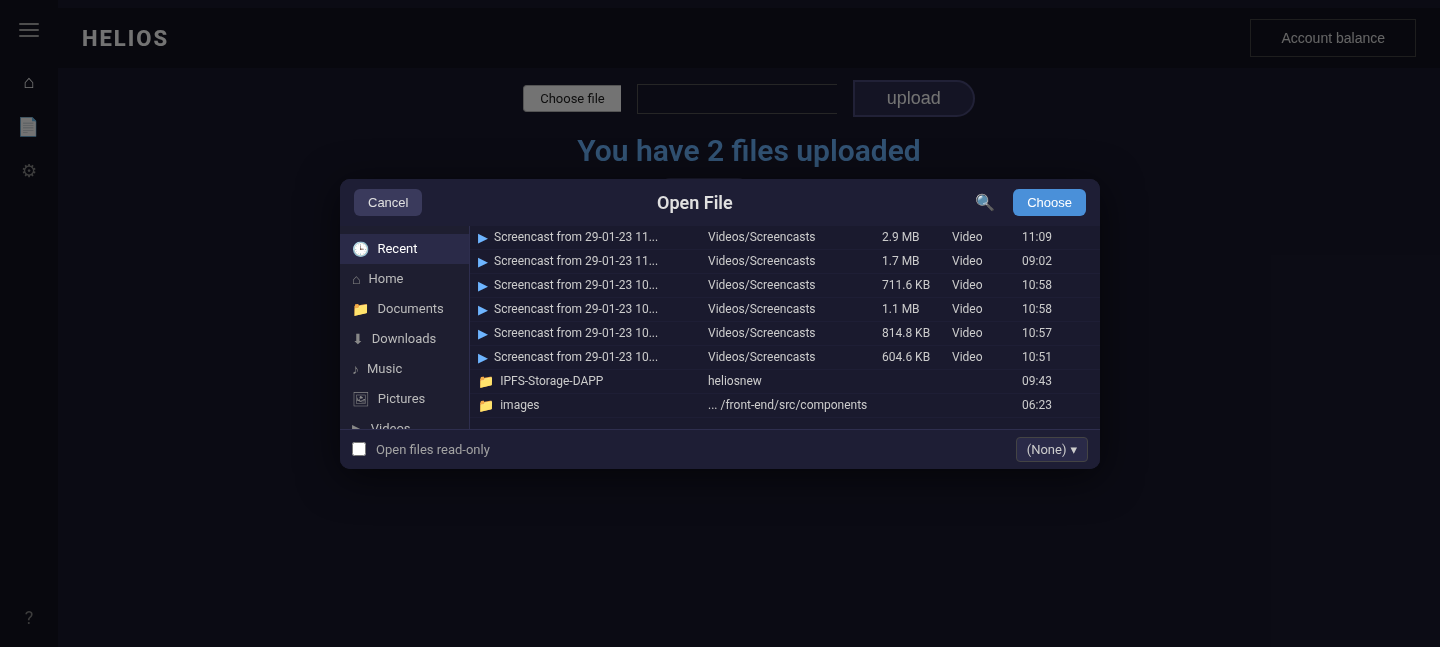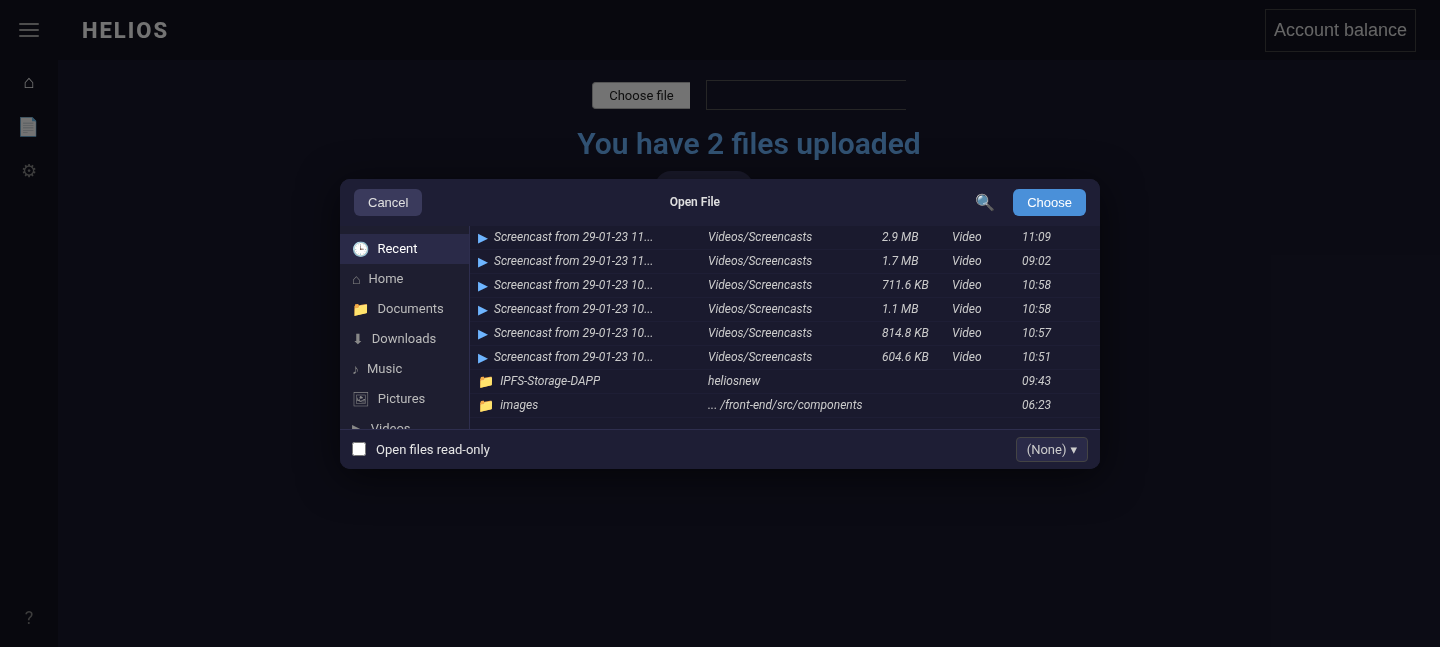--- a/index.html
+++ b/index.html
@@ -48,43 +48,43 @@
       cursor: pointer;
       color: #888;
       font-size: 18px;
     }
     .sidebar-icon-btn.active { color: #fff; }
     .sidebar-spacer { flex: 1; }
 
     
     .header {
       position: absolute;
-      left: 58px; top: 0;
+      left: 58px; top: 8px;
       right: 0; height: 60px;
       background: #12121f;
       display: flex;
       align-items: center;
       padding: 0 24px;
       z-index: 9;
       gap: 32px;
     }
     .logo {
       font-size: 22px;
       font-weight: 800;
       color: #fff;
       letter-spacing: 2px;
     }
     .header-spacer { flex: 1; }
     .account-balance-btn {
       background: transparent;
       border: 1.5px solid #444;
       color: #e0e0e0;
-      padding: 10px 8px;
+      padding: 10px 30px;
       border-radius: 0;
-      font-size: 18px;
+      font-size: 14px;
       cursor: pointer;
       white-space: nowrap;
     }
 
     
     .main {
       position: absolute;
       left: 58px; top: 60px;
       right: 0;
       bottom: 0;
@@ -166,21 +166,21 @@
       color: #e0e0e0;
       border: none;
       border-radius: 6px;
       padding: 6px 14px;
       font-size: 13px;
       cursor: pointer;
     }
     .dialog-title {
       flex: 1;
       text-align: center;
-      font-size: 12px;
+      font-size: 18px;
       font-weight: 600;
       color: #e0e0e0;
     }
     .dialog-search-btn {
       background: none;
       border: none;
       color: #aaa;
       font-size: 16px;
       cursor: pointer;
       padding: 4px 8px;
@@ -262,39 +262,38 @@
       text-overflow: ellipsis;
       white-space: nowrap;
     }
     .file-icon { font-size: 13px; color: #888; }
     .file-icon.video { color: #6eb5ff; }
     .file-icon.folder { color: #f0c060; }
     .cell-text {
       overflow: hidden;
       text-overflow: ellipsis;
       white-space: nowrap;
-      font-style: italic;
     }
 
     
     .dialog-footer {
       display: flex;
       align-items: center;
       padding: 7px 12px;
       background: #1e1e35;
       border-top: 1px solid #2e2e4e;
       gap: 10px;
     }
     .read-only-checkbox {
       width: 14px; height: 14px;
       accent-color: #4a90d9;
     }
     .read-only-label {
       font-size: 13px;
-      color: #e5e5e5;
+      color: #a3a3a3;
     }
     .footer-spacer { flex: 1; }
     .filter-dropdown {
       background: #2a2a48;
       color: #ccc;
       border: 1px solid #444;
       border-radius: 4px;
       padding: 4px 10px;
       font-size: 13px;
       cursor: pointer;
@@ -329,20 +328,21 @@
   <div class="header-spacer"></div>
   <button class="account-balance-btn">Account balance</button>
 </div>
 
 <div class="main">
   <div class="top-section">
 
     <div style="display:flex; align-items:center; margin-bottom:16px; gap:16px;">
       <div style="background:#fff; color:#222; font-size:13px; padding:5px 16px; border-radius:4px 0 0 4px; border:1px solid #bbb; border-right:none;">Choose file</div>
       <div style="width:200px; height:30px; background:#1a1a2e; border:1px solid #555; border-right:none;"></div>
+      <button style="background:#2e2e50; color:#fff; border:2px solid #4a4a7a; border-radius:0 30px 30px 0; padding:6px 32px; font-size:18px; cursor:pointer;">upload</button>
     </div>
 
     <div class="uploaded-msg">
       <span>You have </span><span style="color:#6eb5ff;">2</span><span> files uploaded</span>
     </div>
 
     <div class="qrcode-row">
       <button class="qrcode-btn">QRCode</button>
       <span class="qrcode-filename">HELIOS.png</span>
     </div>

